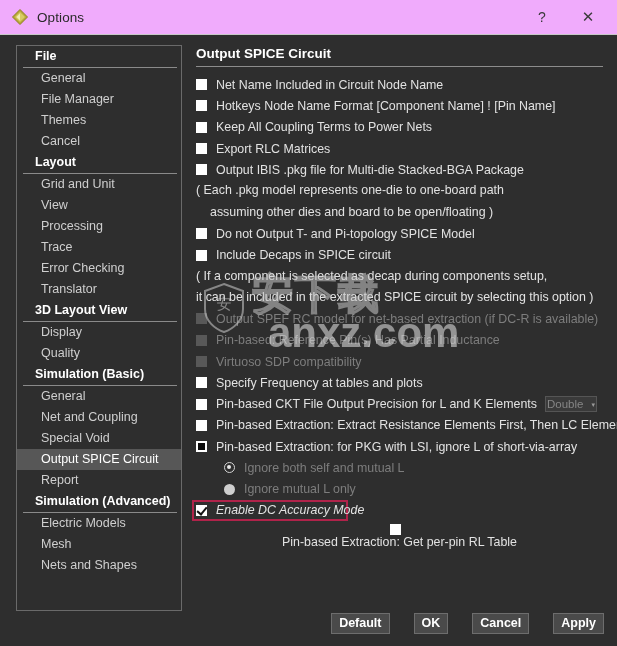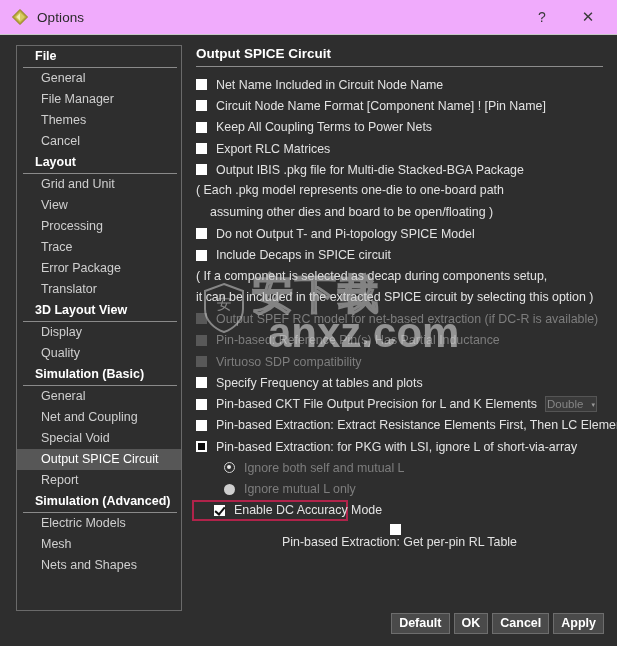--- a/index.html
+++ b/index.html
@@ -187,24 +187,25 @@
     white-space: nowrap;
   }
   .note.indent { padding-left: 14px; }
 
   .opt-row.disabled .lbl { color: #7d7d7d; }
 
   .indent1 { padding-left: 28px; }
   #row-dc-accuracy {
     border: 2px solid #b0234a;
     margin-left: -4px;
-    padding-left: 20px;
+    padding-left: 2px;
     height: 21px;
     box-sizing: border-box;
     width: 156px;
+    font-style: italic;
   }
 
   
   .sel-box {
     margin-left: 8px;
     width: 52px;
     height: 16px;
     background: #3a3a3a;
     border: 1px solid #555555;
     color: #868686;
@@ -221,21 +222,21 @@
     line-height: 7px;
     color: #9a9a9a;
   }
 
   
   #btnbar {
     position: absolute;
     right: 13px;
     bottom: 12px;
     display: flex;
-    gap: 4px;
+    gap: 24px;
   }
   .btn {
     background: #4a4a4a;
     border: 1px solid #6d6d6d;
     color: #ffffff;
     font-size: 12.5px;
     font-weight: bold;
     height: 21px;
     line-height: 19px;
     padding: 0 7px;
@@ -309,21 +310,21 @@
     <div class="nav-item">General</div>
     <div class="nav-item">File Manager</div>
     <div class="nav-item">Themes</div>
     <div class="nav-item">Cancel</div>
 
     <div class="nav-group-header">Layout</div>
     <div class="nav-item">Grid and Unit</div>
     <div class="nav-item">View</div>
     <div class="nav-item">Processing</div>
     <div class="nav-item">Trace</div>
-    <div class="nav-item">Error Package</div>
+    <div class="nav-item">Error Checking</div>
     <div class="nav-item">Translator</div>
 
     <div class="nav-group-header">3D Layout View</div>
     <div class="nav-item">Display</div>
     <div class="nav-item">Quality</div>
 
     <div class="nav-group-header">Simulation (Basic)</div>
     <div class="nav-item">General</div>
     <div class="nav-item">Net and Coupling</div>
     <div class="nav-item">Special Void</div>
@@ -340,21 +341,21 @@
 
     <div id="main-title">Output SPICE Circuit</div>
 
     <div class="opt-row">
       <span class="cb"></span>
       <span class="lbl">Net Name Included in Circuit Node Name</span>
     </div>
 
     <div class="opt-row">
       <span class="cb"></span>
-      <span class="lbl">Circuit Node Name Format [Component Name] ! [Pin Name]</span>
+      <span class="lbl">Hotkeys Node Name Format [Component Name] ! [Pin Name]</span>
     </div>
 
     <div class="opt-row">
       <span class="cb"></span>
       <span class="lbl">Keep All Coupling Terms to Power Nets</span>
     </div>
 
     <div class="opt-row">
       <span class="cb"></span>
       <span class="lbl">Export RLC Matrices</span>

